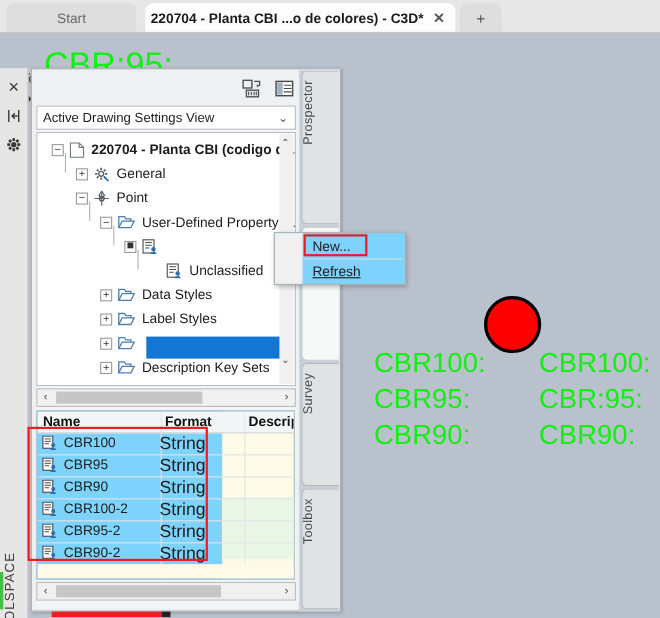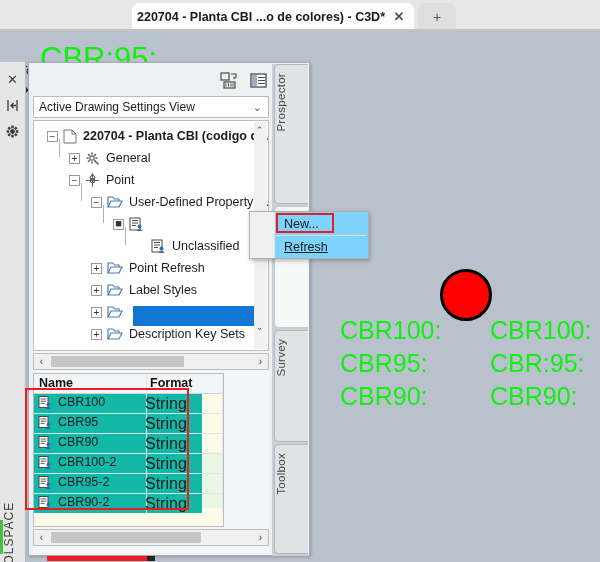--- a/index.html
+++ b/index.html
@@ -75,21 +75,21 @@
   .tsel{position:absolute;height:20px;background:#1277d4;}
   .vline{position:absolute;width:1px;background:#aeb3b8;}
   .treebar{position:absolute;right:1px;top:1px;width:13px;height:227px;background:#f0f0f0;}
   .tb-ar{position:absolute;right:1px;width:13px;height:14px;font-size:9px;color:#4a4a4a;text-align:center;line-height:14px;}
   
   .hsc{position:absolute;left:0;width:236px;height:17px;background:#f0f0f0;border:1px solid #b9bdc2;box-sizing:border-box;}
   .hsc-l,.hsc-r{position:absolute;top:0;width:15px;height:15px;font-size:10px;color:#3a3a3a;text-align:center;line-height:15px;}
   .hsc-l{left:0;} .hsc-r{right:0;}
   .hsc-th{position:absolute;top:2px;height:11px;background:#c6c6c6;}
   
-  .grid{position:absolute;left:0;width:191px;background:#14b8a6;border:1px solid #b9bdc2;box-sizing:border-box;overflow:hidden;}
+  .grid{position:absolute;left:0;width:235px;background:#7dd3fc;border:1px solid #b9bdc2;box-sizing:border-box;overflow:hidden;}
   .ghead{position:absolute;left:0;top:0;width:234px;height:19px;background:#f4f5f6;border-bottom:1px solid #cfd2d5;}
   .gh{position:absolute;top:2px;font-size:12.5px;font-weight:bold;color:#111;}
   .grow{position:absolute;left:0;width:234px;height:20px;border-bottom:1px solid #e2e4e6;}
   .gc-name{position:absolute;left:24px;top:2px;font-size:12.5px;}
   .gc-fmt{position:absolute;left:111px;top:2px;font-size:16px;}
   .gcol-sep{position:absolute;top:0;width:1px;background:#e2e4e6;}
   .gyellow{position:absolute;background:#fdfbe8;}
   .ggreen{position:absolute;background:#e9f6e6;}
   .recticon{position:absolute;left:4px;top:3px;width:15px;height:14px;}
   .redbox{position:absolute;border:2px solid #ed1c24;box-sizing:border-box;pointer-events:none;}
@@ -99,20 +99,23 @@
   .cmi{position:absolute;left:24px;height:23px;width:94px;font-size:12.5px;line-height:23px;padding-left:10px;box-sizing:border-box;}
   .cm-sep{position:absolute;left:26px;top:23px;width:90px;height:1px;background:#dcdcdc;}
   .redsel{position:absolute;left:26px;top:1px;width:58px;height:20px;border:2px solid #ed1c24;box-sizing:border-box;}
   .botred{position:absolute;left:47px;top:556px;width:100px;height:5px;background:#ed1c24;}
   .botred2{position:absolute;left:147px;top:556px;width:8px;height:5px;background:#232323;}
 </style>
 </head>
 <body>
 
 <div class="tabbar">
+  <div class="tab tab-start">
+    <span>Start</span>
+  </div>
   <div class="tab tab-doc">
     <span>220704 - Planta CBI ...o de colores) - C3D*</span>
     <span class="tab-close">✕</span>
   </div>
   <div class="tab tab-new">
     <span>+</span>
   </div>
 </div>
 
 <div class="canvas">
@@ -270,21 +273,21 @@
         </svg>
         <span class="tlabel">Unclassified</span>
       </div>
 
       <div class="trow" style="top:136px;padding-left:57px;">
         <div class="pm">+</div>
         <svg width="16" height="14" viewBox="0 0 16 14" style="margin-left:5px;flex:0 0 16px;">
           <path d="M1 12 V2 H6 L7.5 4 H12 V6" fill="none" stroke="#4b7fb5" stroke-width="1.2"></path>
           <path d="M1 12 L4 6 H15 L12 12 Z" fill="none" stroke="#4b7fb5" stroke-width="1.2"></path>
         </svg>
-        <span class="tlabel">Point Refresh</span>
+        <span class="tlabel">Data Styles</span>
       </div>
       <div class="trow" style="top:158px;padding-left:57px;">
         <div class="pm">+</div>
         <svg width="16" height="14" viewBox="0 0 16 14" style="margin-left:5px;flex:0 0 16px;">
           <path d="M1 12 V2 H6 L7.5 4 H12 V6" fill="none" stroke="#4b7fb5" stroke-width="1.2"></path>
           <path d="M1 12 L4 6 H15 L12 12 Z" fill="none" stroke="#4b7fb5" stroke-width="1.2"></path>
         </svg>
         <span class="tlabel">Label Styles</span>
       </div>
       <div class="trow" style="top:180px;padding-left:57px;">

